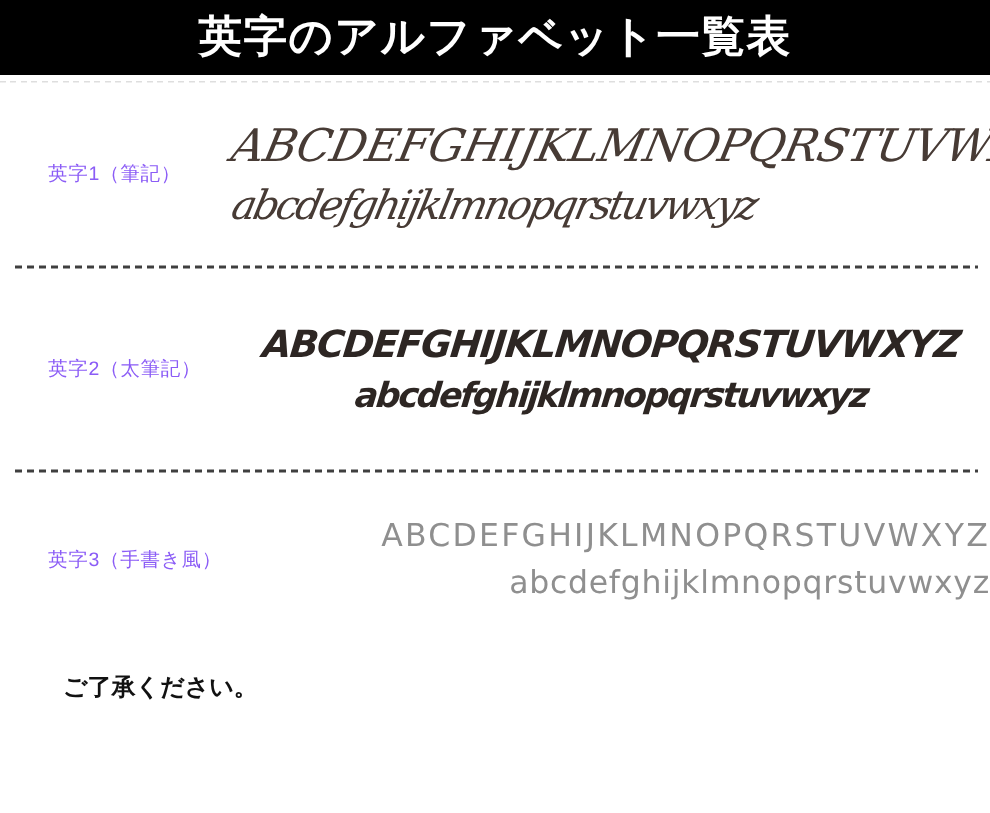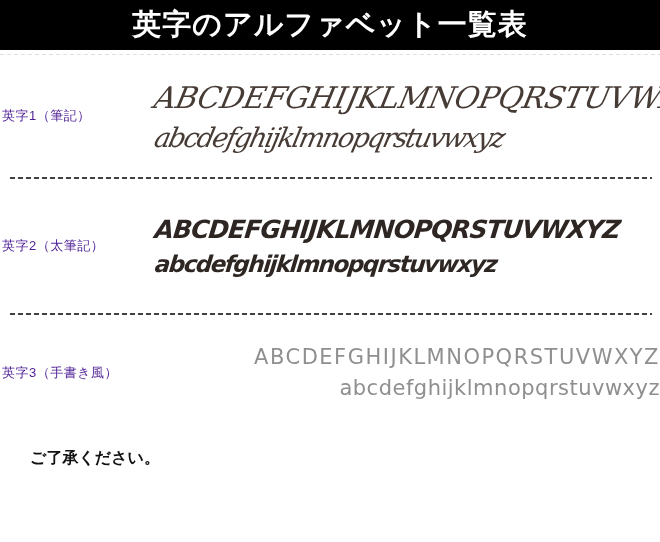--- a/index.html
+++ b/index.html
@@ -35,31 +35,31 @@
     margin-top: 4px;
     background: repeating-linear-gradient(90deg, #dedede 0 4px, transparent 4px 7px);
   }
 
   
   .font-row {
     display: flex;
     width: 100%;
   }
   .font-row.row-1 { height: 122px; }
-  .font-row.row-2 { height: 134px; }
+  .font-row.row-2 { height: 134px; text-align: center; }
   .font-row.row-3 { height: 115px; text-align: right; }
 
   .row-label {
     width: 150px;
     flex: 0 0 150px;
-    padding-left: 2px;
+    padding-left: 32px;
     display: flex;
     align-items: center;
     font-size: 13px;
-    color: #4c1d95;
+    color: #8b5cf6;
     letter-spacing: 0.5px;
     white-space: nowrap;
   }
 
   .samples {
     flex: 1;
     display: flex;
     flex-direction: column;
     justify-content: center;
     gap: 7px;
@@ -109,21 +109,21 @@
 
   
   .footnote {
     margin: 15px 10px 0 13px;
     font-size: 16px;
     font-weight: 700;
     color: #111111;
     line-height: 26px;
     font-family: "DejaVu Sans", "Liberation Sans", sans-serif;
   }
-  .fn-line2 { margin-left: 17px; }
+  .fn-line2 { margin-left: 29px; }
   .script-letter {
     font-family: "DejaVu Serif", "Liberation Serif", serif;
     font-style: italic;
     font-weight: 400;
     font-size: 19px;
     color: #2e2e2e;
     padding: 0 1px;
   }
 </style>
 </head>

